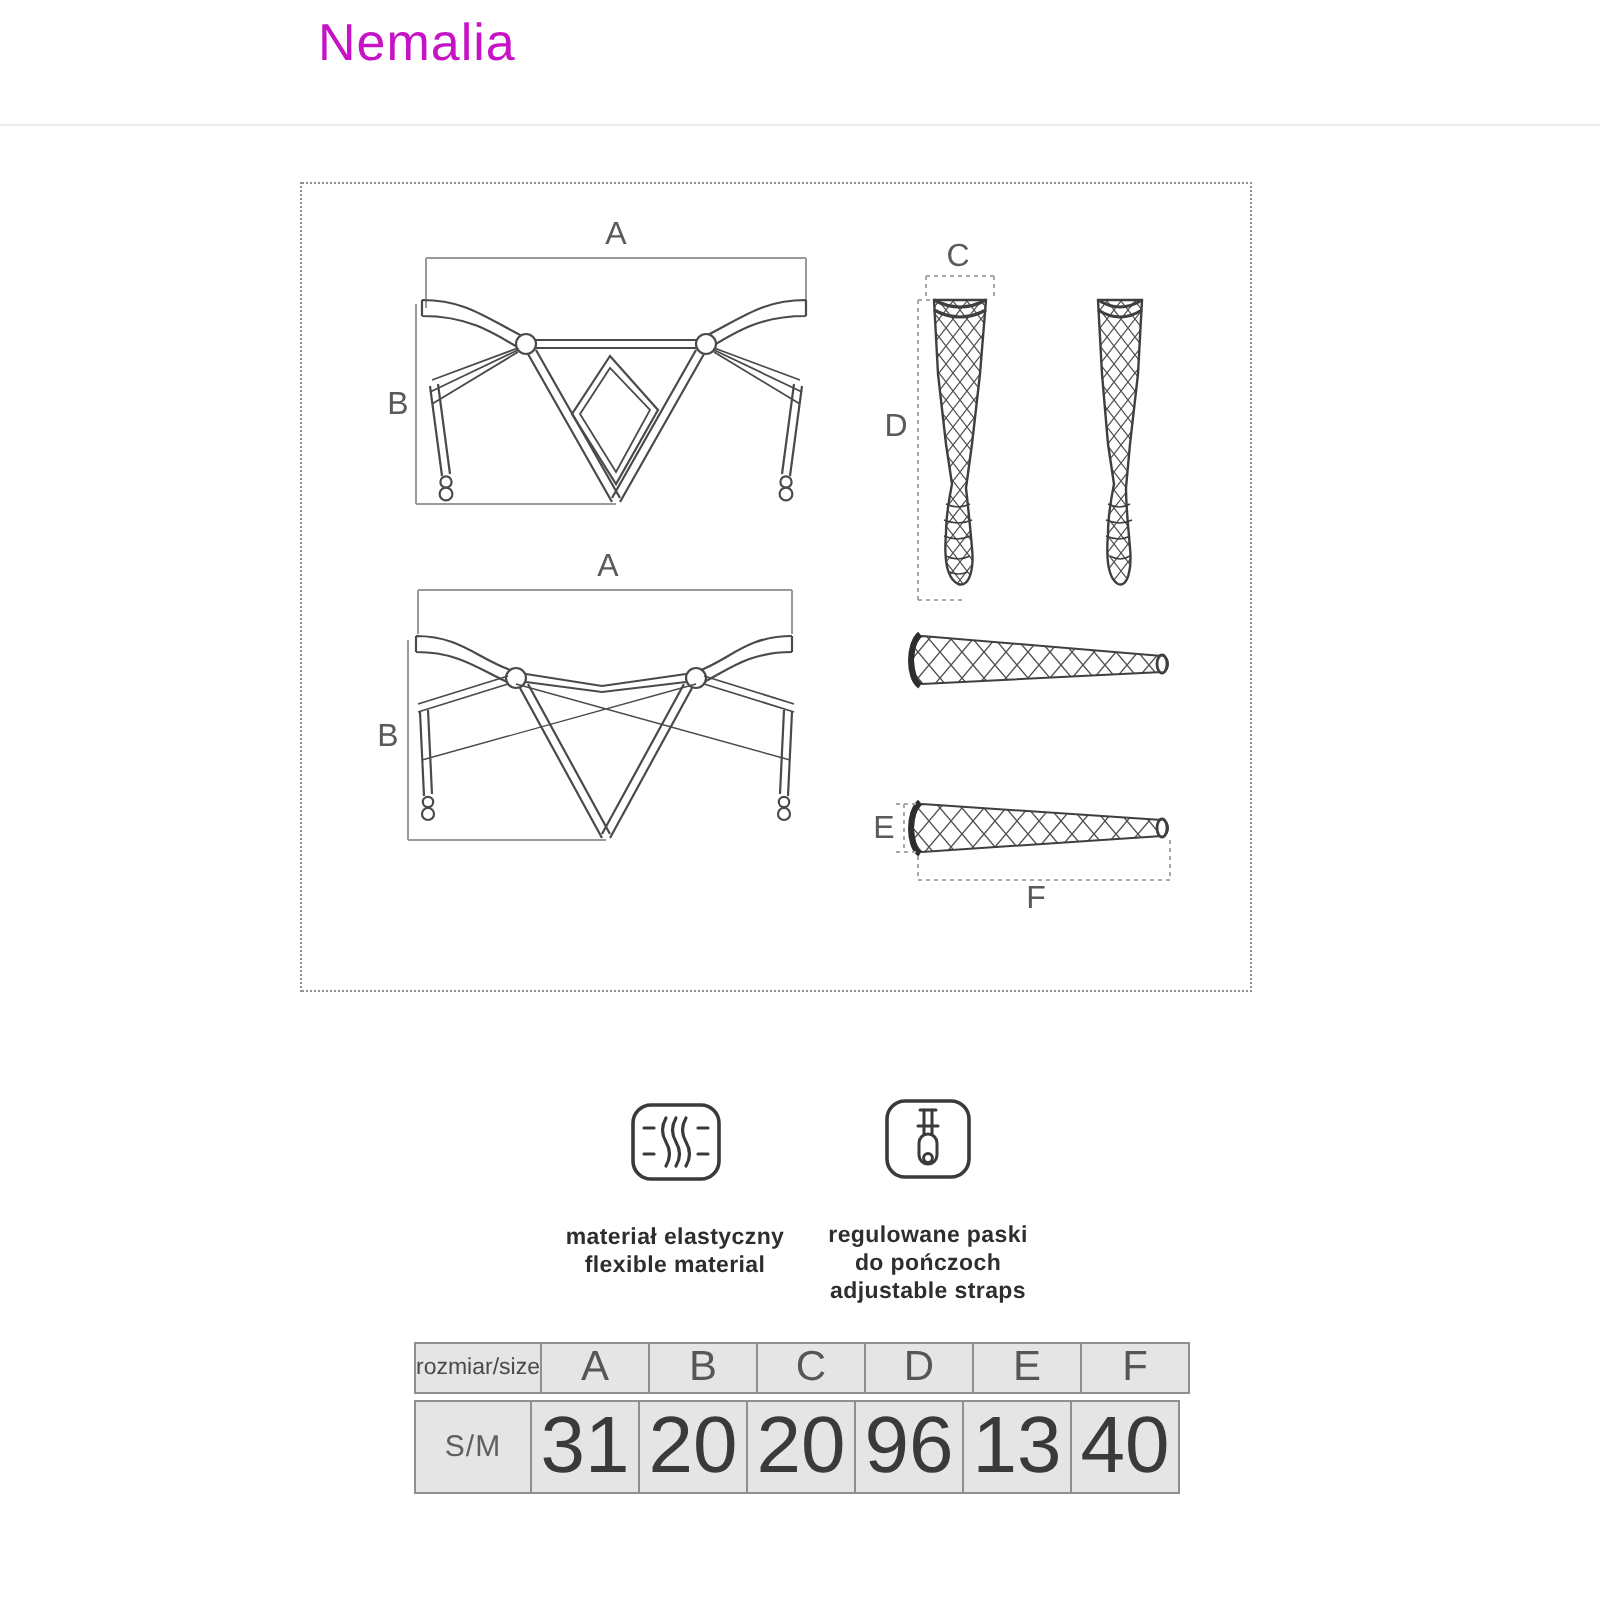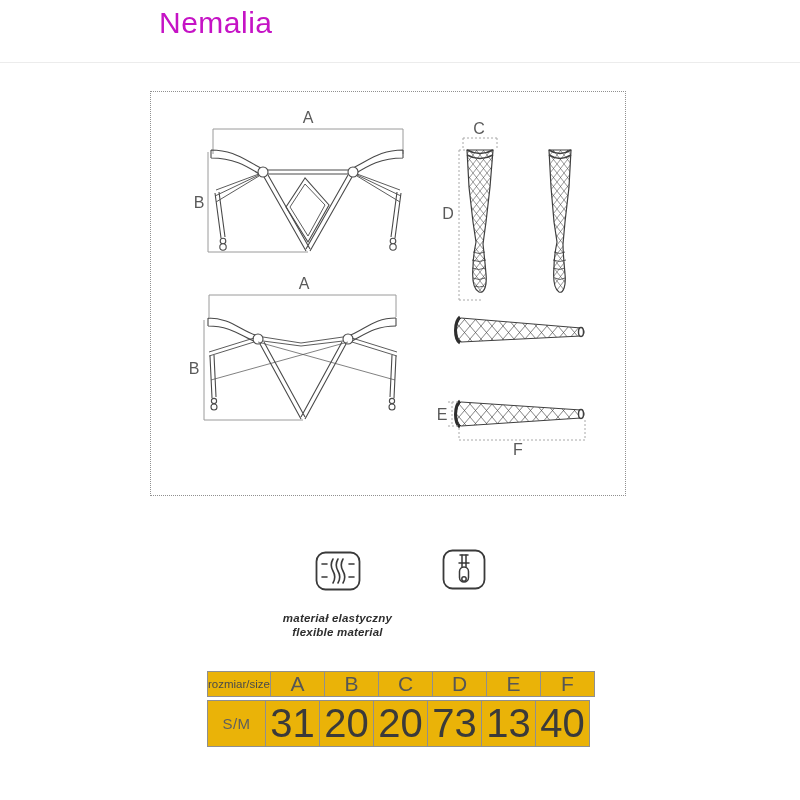--- a/index.html
+++ b/index.html
@@ -4,41 +4,41 @@
 <style>
   * { margin:0; padding:0; box-sizing:border-box; }
   html,body { background:#fff; }
   body {
     width:800px; height:800px; position:relative; overflow:hidden;
     font-family:"Liberation Sans", sans-serif; color:#3c3c3c;
   }
   .faint-rule { position:absolute; left:0; top:62px; width:800px; height:1px; background:#ececec; }
   .page-title {
     position:absolute; left:159px; top:6px;
-    font-size:30px; font-weight:400; letter-spacing:0.5px;
+    font-size:26px; font-weight:400; letter-spacing:0.5px;
   }
   .diagram-box {
     position:absolute; left:150px; top:91px; width:476px; height:405px;
     border:1px dotted #909090;
   }
   .diagram-box svg { position:absolute; left:0; top:0; }
   .dim-label {
     position:absolute; transform:translate(-50%,-50%);
     font-size:16px; color:#5a5a5a; font-weight:400;
   }
   .feature { position:absolute; text-align:center; }
   .feature .icon-wrap { display:inline-block; }
-  .feature .cap { font-size:11.5px; font-weight:600; color:#2e2e2e; line-height:14px; letter-spacing:0.2px;font-style:italic; }
+  .feature .cap { font-size:11.5px; font-weight:600; color:#2e2e2e; line-height:14px; letter-spacing:0.2px; }
   .feature-1 { left:265px; top:551px; width:145px; }
   .feature-2 { left:390px; top:549px; width:148px; }
   .cap-block { margin-top:16px; }
   
   .size-table { position:absolute; left:207px; top:671px; }
   table { border-collapse:collapse; table-layout:fixed; }
-  td { border:1px solid #8f8f8f; text-align:center; vertical-align:middle; background:#eab308; }
+  td { border:1px solid #8f8f8f; text-align:center; vertical-align:middle; background:#e5e5e5; }
   .hdr td { height:24px; }
   .hdr .corner { width:58px; font-size:11.5px; color:#4a4a4a; }
   .hdr .col { width:54px; font-size:21px; color:#565656; font-weight:400; }
   .body-tbl { margin-top:3px; }
   .body-tbl td { height:44px; }
   .body-tbl .rowlab { width:58px; font-size:15px; color:#5f5f5f; letter-spacing:0.5px; }
   .body-tbl .val { width:54px; font-size:40px; color:#3a3a3a; font-weight:400; }
 </style>
 </head>
 <body>
@@ -187,20 +187,25 @@
       <g stroke="#3a3a3a" stroke-width="1.5" fill="none" stroke-linecap="round">
         <path d="M18,6 H26"></path>
         <path d="M20,6 V14 M24,6 V14"></path>
         <path d="M17,14 H27"></path>
         <path d="M20,14 V18 M24,14 V18"></path>
         <rect x="17.5" y="18" width="9" height="15" rx="4.5"></rect>
         <circle cx="22" cy="30" r="2.2"></circle>
       </g>
     </svg>
   </span>
+  <div class="cap-block">
+    <div class="cap">regulowane paski</div>
+    <div class="cap">do pończoch</div>
+    <div class="cap">adjustable straps</div>
+  </div>
 </div>
 
 <div class="size-table">
   <table class="hdr">
     <tbody>
         <tr>
       <td class="corner">rozmiar/size</td>
       <td class="col">A</td>
       <td class="col">B</td>
       <td class="col">C</td>
@@ -210,19 +215,19 @@
     </tr>
   </tbody>
     </table>
   <table class="body-tbl">
     <tbody>
         <tr>
       <td class="rowlab">S/M</td>
       <td class="val">31</td>
       <td class="val">20</td>
       <td class="val">20</td>
-      <td class="val">73</td>
+      <td class="val">96</td>
       <td class="val">13</td>
       <td class="val">40</td>
     </tr>
   </tbody>
     </table>
 </div>
 
 </body></html>

